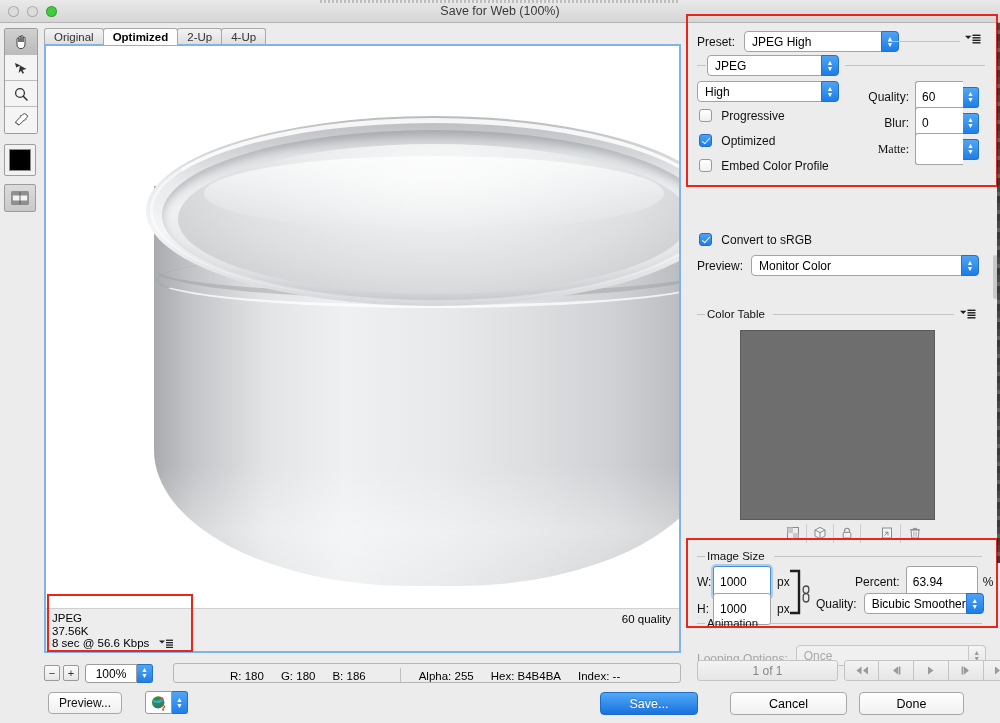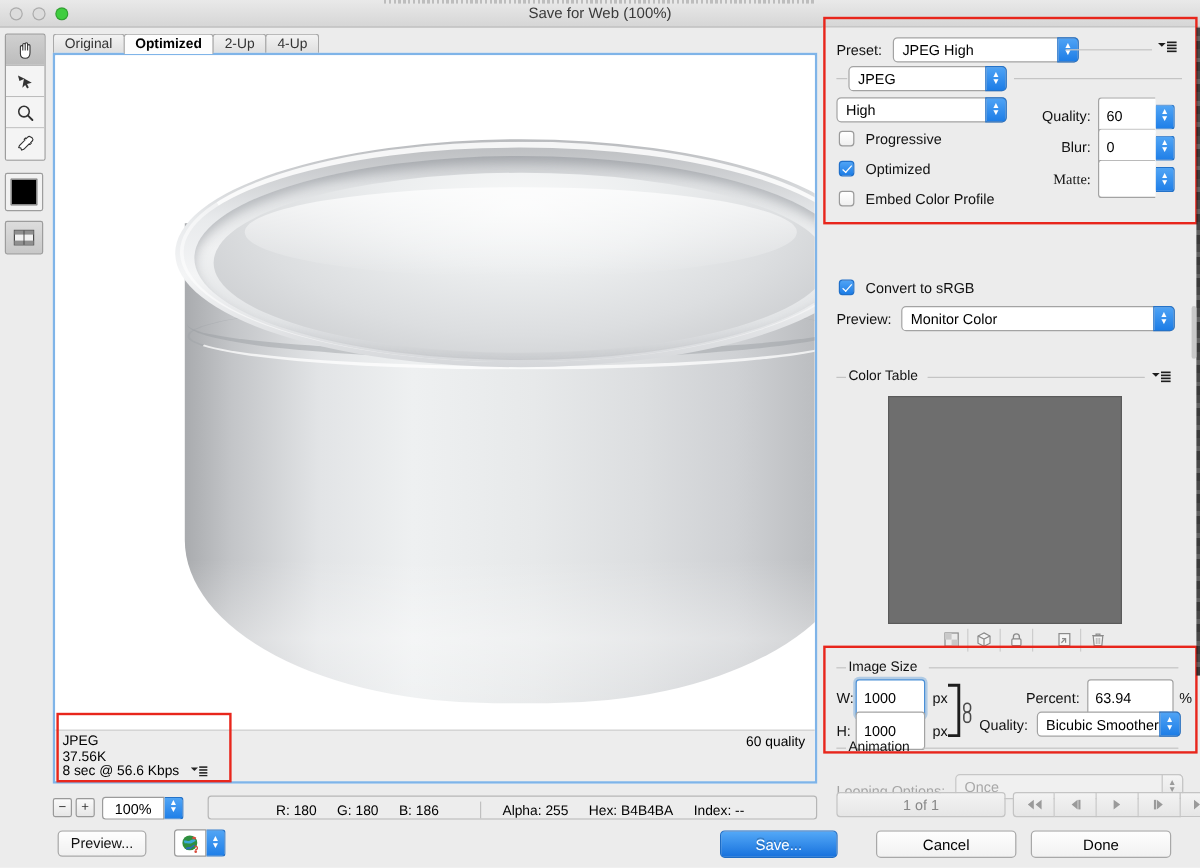--- a/index.html
+++ b/index.html
@@ -315,21 +315,21 @@
     color: #fff; font-size: 12.5px; display: flex; align-items: center; justify-content: center;
     text-shadow: 0 -1px 0 rgba(0,0,0,.2);
   }
   #btn-cancel {
     position: absolute; left: 730px; top: 692px; width: 117px; height: 23px;
     background: linear-gradient(to bottom,#fefefe,#f1f1f1);
     border: 1px solid #a8a8a8; border-radius: 4px;
     font-size: 12.5px; display: flex; align-items: center; justify-content: center;
   }
   #btn-done {
-    position: absolute; left: 859px; top: 692px; width: 117px; height: 23px;
+    position: absolute; left: 859px; top: 692px; width: 105px; height: 23px;
     background: linear-gradient(to bottom,#fefefe,#f1f1f1);
     border: 1px solid #a8a8a8; border-radius: 4px;
     font-size: 12.5px; display: flex; align-items: center; justify-content: center;
   }
   #right-edge {
     position: absolute; right: 0; top: 23px; width: 3px; height: 540px;
     background: repeating-linear-gradient(to bottom,#2a2a2a 0 7px,#474747 7px 11px,#1a1a1a 11px 18px);
     opacity: .85;
   }
   #scroll-nub {

